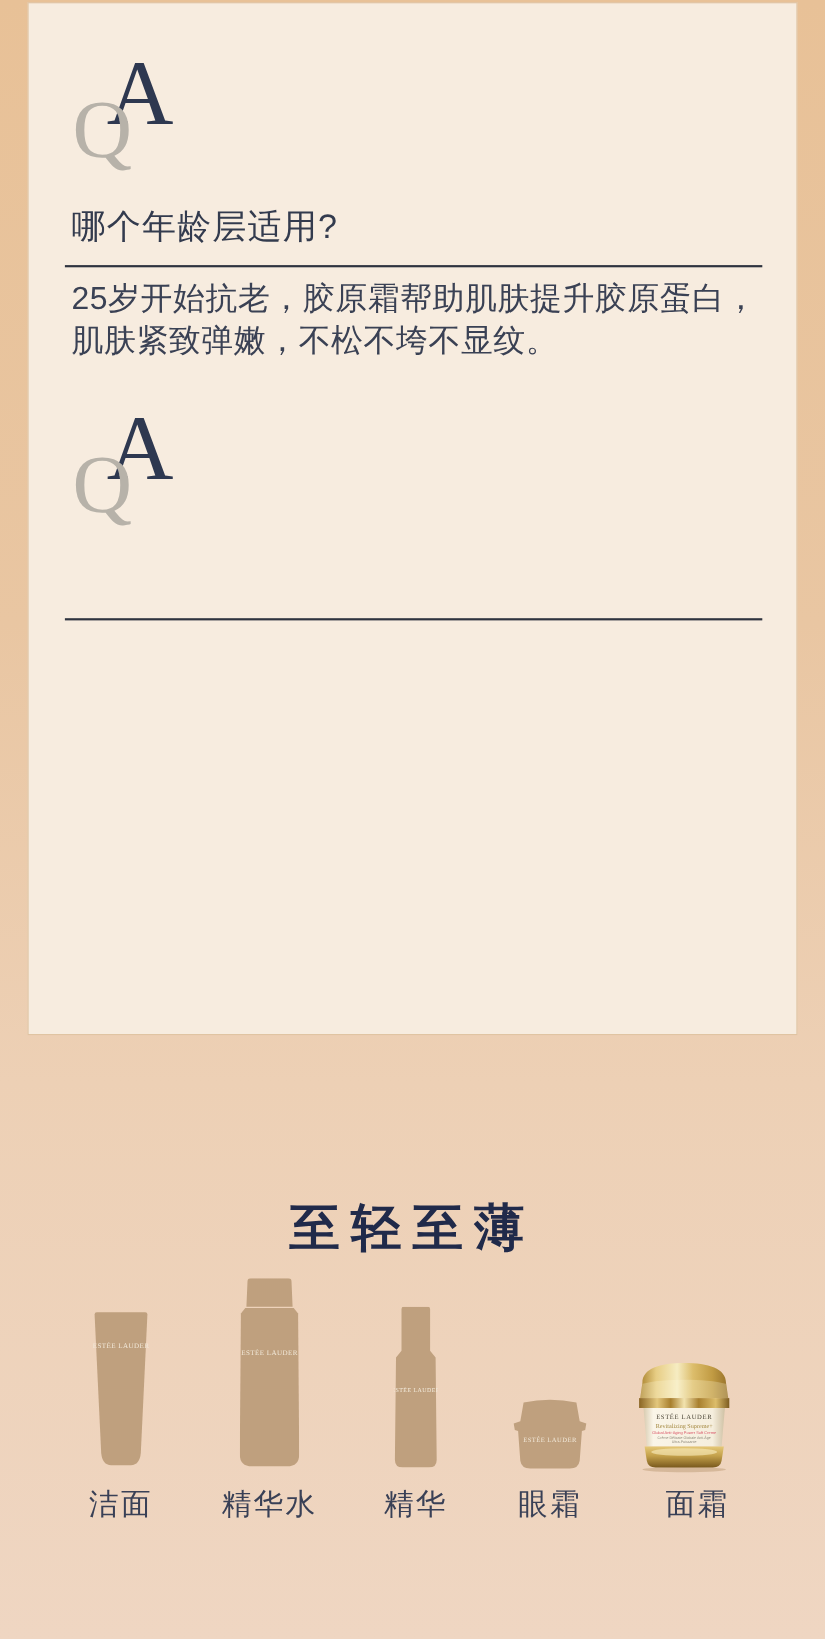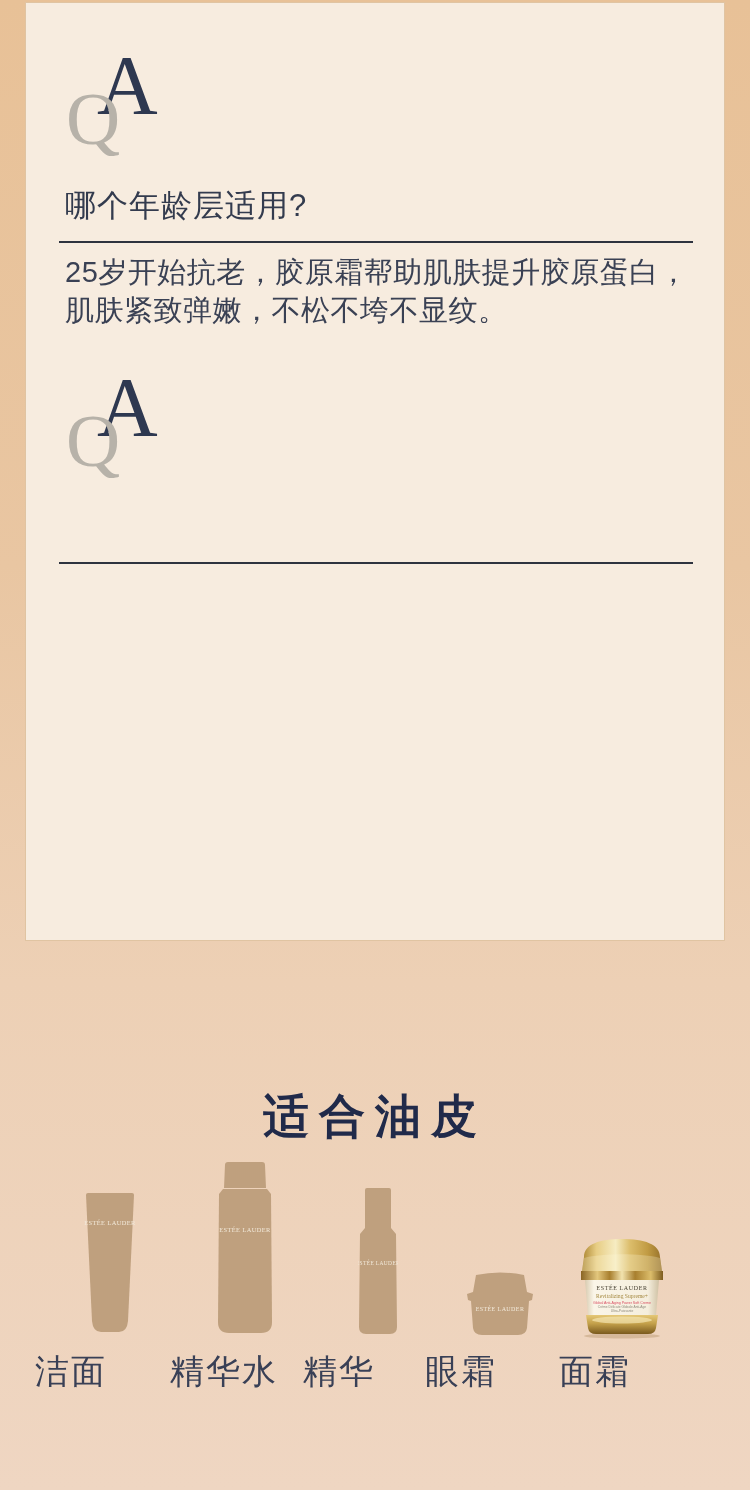--- a/index.html
+++ b/index.html
@@ -34,22 +34,22 @@
     font-size:29px;color:#3a4154;white-space:pre-line;letter-spacing:.5px;
   }
   .answer.a1{line-height:38px;}
   .answer.a2{line-height:36px;}
   .steps-title{
     position:absolute;top:1048px;left:0;width:750px;text-align:center;
     font-size:46px;font-weight:700;letter-spacing:10px;color:#202a4a;
   }
   .product{position:absolute;}
   .product-label{
-    position:absolute;top:1349px;width:150px;text-align:left;
-    font-size:34px;color:#394056;letter-spacing:2px;
+    position:absolute;top:1349px;width:150px;text-align:center;
+    font-size:27px;color:#394056;letter-spacing:2px;
   }
   .sil-text{
     font-family:"Liberation Serif", serif;
     fill:#f2e9da;letter-spacing:.4px;
   }
 </style>
 </head>
 <body>
 
 <section class="qa-card">
@@ -64,21 +64,21 @@
 肌肤紧致弹嫩，不松不垮不显纹。</div>
 
   <div class="monogram" style="left:40px;top:370px;">
     <span class="letter-a">A</span>
     <span class="letter-q">Q</span>
   </div>
   <div class="divider" style="top:559px;"></div>
 
 </section>
 
-<h2 class="steps-title">适合油皮</h2>
+<h2 class="steps-title">至轻至薄</h2>
 
 <svg class="product" style="left:83px;top:1192px;" width="54" height="142" viewBox="0 0 54 142">
   <path d="M3,3 Q3,1 5,1 L49,1 Q51,1 51,3 L45,129 Q44,140 36,140 L18,140 Q10,140 9,129 Z" fill="#bfa07e"></path>
   <text class="sil-text" x="27" y="33" font-size="6.4" text-anchor="middle">ESTÉE LAUDER</text>
 </svg>
 
 <svg class="product" style="left:218px;top:1162px;" width="54" height="172" viewBox="0 0 54 172">
   <path d="M7,3 Q7,0 10,0 L44,0 Q47,0 47,3 L48,26 L6,26 Z" fill="#bfa07e"></path>
   <path d="M5,27 L49,27 L53,32 L54,160 Q54,171 43,171 L11,171 Q0,171 0,160 L1,32 Z" fill="#bfa07e"></path>
   <text class="sil-text" x="27" y="70" font-size="6.4" text-anchor="middle">ESTÉE LAUDER</text>

